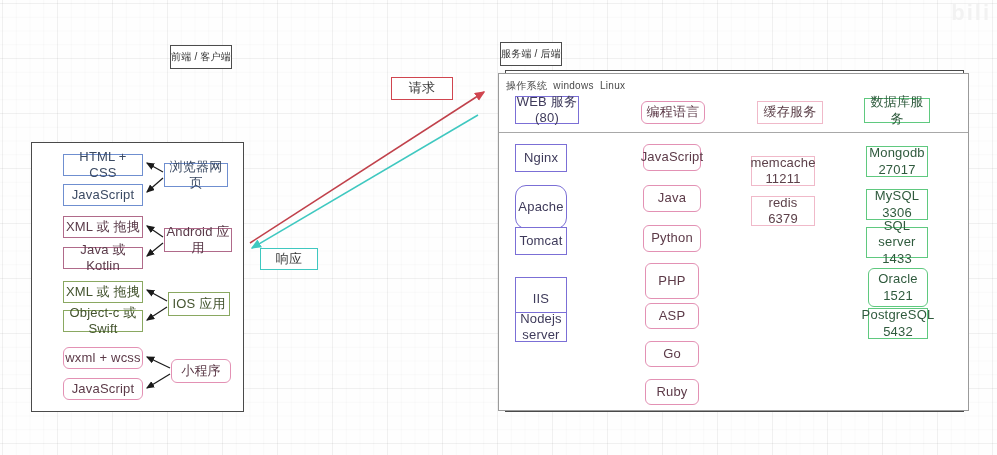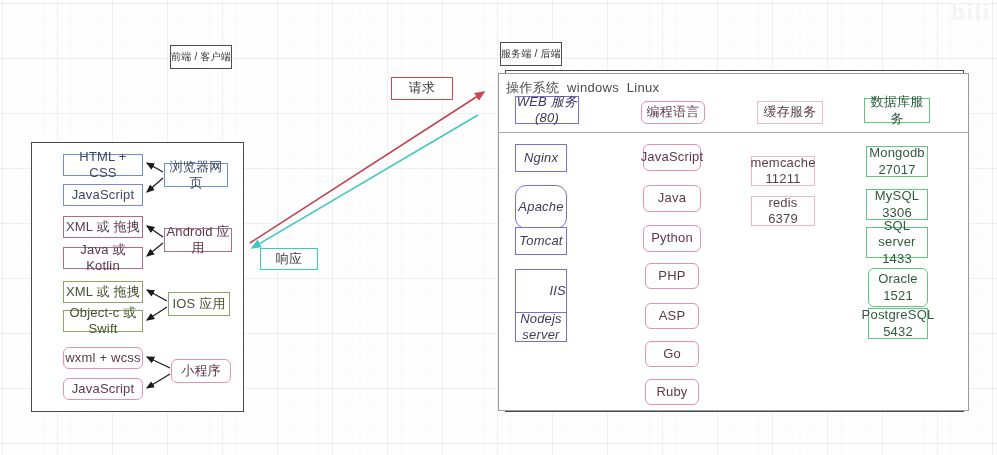--- a/index.html
+++ b/index.html
@@ -61,35 +61,35 @@
 
   .panel-sub {
     position: absolute;
     box-sizing: border-box;
     background: #ffffff;
     border: 1px solid #9a9a9a;
   }
 
   .os-label {
     position: absolute;
-    font-size: 13px;
+    font-size: 10px;
     color: #4a4a4a;
     white-space: pre;
     letter-spacing: 0.3px;
   }
 
   .divider {
     position: absolute;
     background: #a8a8a8;
     height: 1px;
   }
 
   
   .c-blue   { border-color: #6f8fd0; color: #3b4a63; }
-  .c-indigo { border-color: #7b6fd6; color: #3e3a5a; font-style: italic; }
+  .c-indigo { border-color: #7b6fd6; color: #3e3a5a; }
   .c-mauve  { border-color: #b06a8a; color: #5a3a49; }
   .c-pink   { border-color: #e391b4; color: #5c3a48; border-radius: 6px; }
   .c-pinkl  { border-color: #f0b9c9; color: #5c4049; }
   .c-green  { border-color: #5fc97f; color: #2f5a3d; }
   .c-olive  { border-color: #8aa861; color: #44542f; }
   .c-red    { border-color: #d0454f; color: #3a3a3a; }
   .c-cyan   { border-color: #3fc8c0; color: #3a3a3a; }
 
   svg.arrows {
     position: absolute;
@@ -209,38 +209,38 @@
 
   <div class="box c-indigo" style="left:515px; top:144px; width:52px; height:28px;">
     <span>Nginx</span>
   </div>
   <div class="box c-indigo" style="left:515px; top:185px; width:52px; height:44px;border-radius:11px;">
     <span>Apache</span>
   </div>
   <div class="box c-indigo" style="left:515px; top:227px; width:52px; height:28px;">
     <span>Tomcat</span>
   </div>
-  <div class="box c-indigo" style="left:515px; top:269px; width:52px; height:44px;justify-content:flex-end;">
+  <div class="box c-indigo" style="left:515px; top:277px; width:52px; height:44px;">
     <span>IIS</span>
   </div>
   <div class="box c-indigo" style="left:515px; top:312px; width:52px; height:30px;">
     <span>Nodejs
 server</span>
   </div>
 
   <div class="box c-pink" style="left:643px; top:144px; width:58px; height:27px;">
     <span>JavaScript</span>
   </div>
   <div class="box c-pink" style="left:643px; top:185px; width:58px; height:27px;">
     <span>Java</span>
   </div>
   <div class="box c-pink" style="left:643px; top:225px; width:58px; height:27px;">
     <span>Python</span>
   </div>
-  <div class="box c-pink" style="left:645px; top:263px; width:54px; height:26px;">
+  <div class="box c-pink" style="left:645px; top:263px; width:54px; height:36px;">
     <span>PHP</span>
   </div>
   <div class="box c-pink" style="left:645px; top:303px; width:54px; height:26px;">
     <span>ASP</span>
   </div>
   <div class="box c-pink" style="left:645px; top:341px; width:54px; height:26px;">
     <span>Go</span>
   </div>
   <div class="box c-pink" style="left:645px; top:379px; width:54px; height:26px;">
     <span>Ruby</span>

